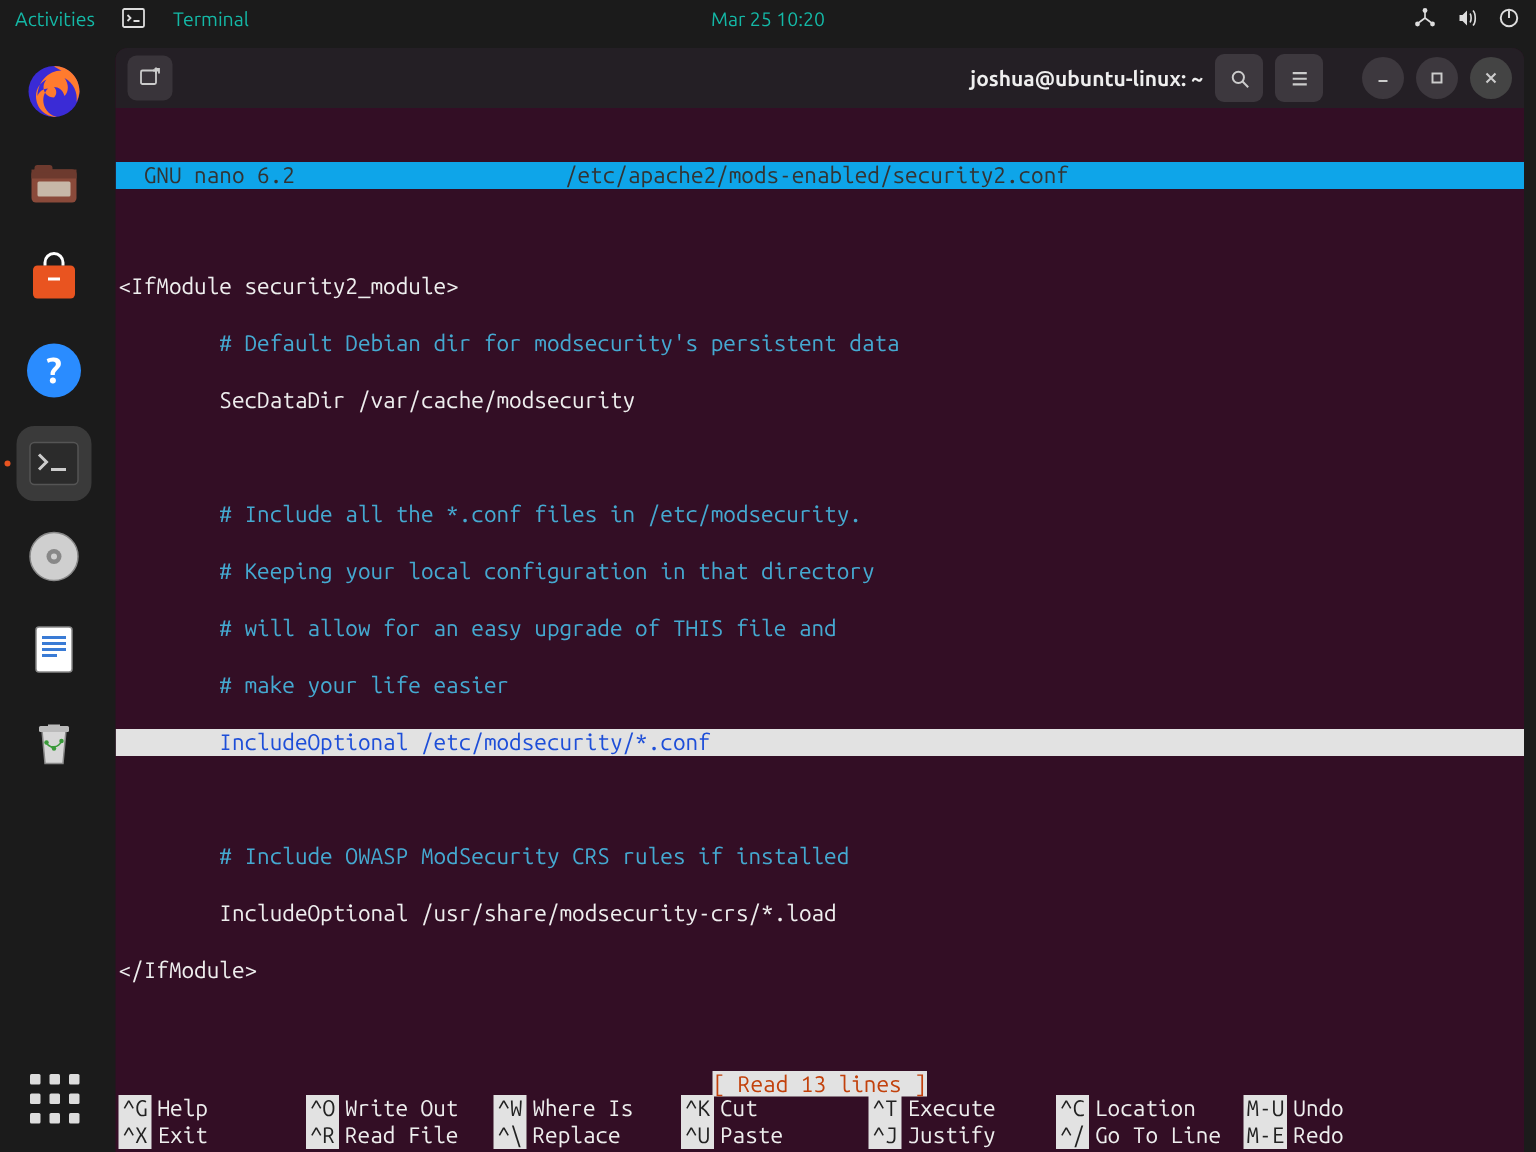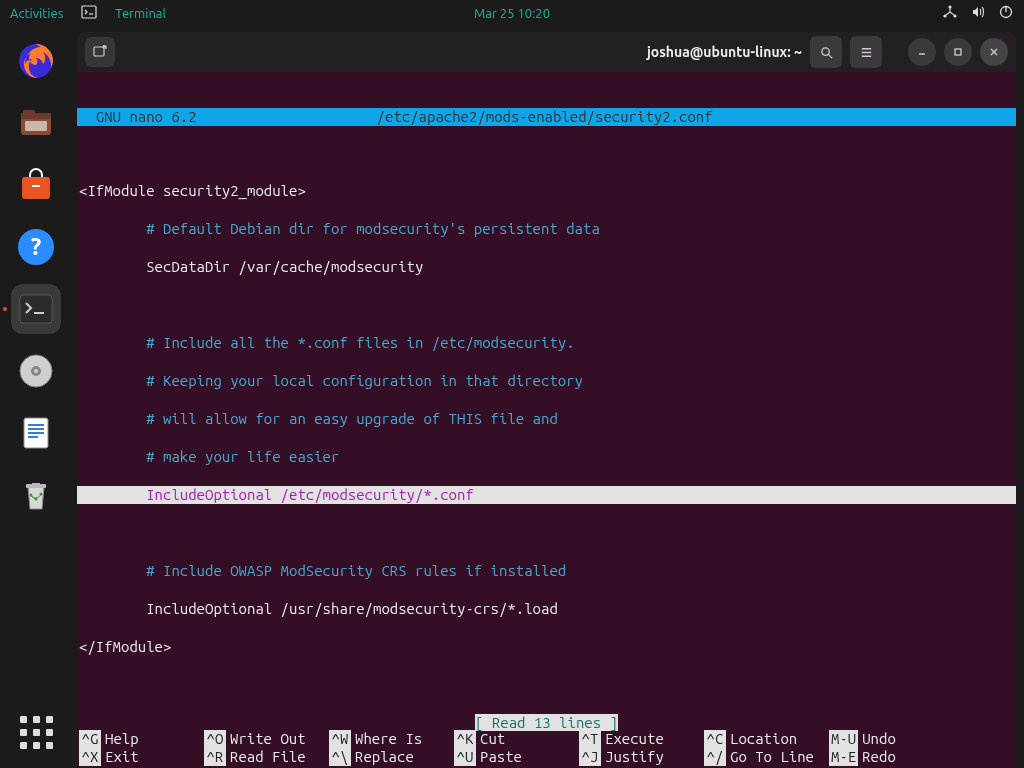--- a/index.html
+++ b/index.html
@@ -75,25 +75,25 @@
     font-size:15px; line-height:18px; white-space:pre;
     color:#eee; overflow:hidden; position:relative;
   }
   .term .nano-header {
     background:#0ea5e9; color:#333; padding:0 2px; display:flex;
   }
   .term .nano-header .file { margin-left:180px; }
   .term .content { padding:0; }
   .term .line { padding:0 2px; min-height:18px;margin-top:20px; }
   .term .comment { color:#45a9d1; }
-  .term .hl { background:#e2e2e2; color:#a21caf; display:block; }
+  .term .hl { background:#e2e2e2; color:#1d4ed8; display:block; }
   .term .status {
     position:absolute; bottom:36px; left:0; right:0; text-align:center;
   }
-  .term .status span { background:#e2e2e2; color:#0f766e; padding:0 0; }
+  .term .status span { background:#e2e2e2; color:#c2410c; padding:0 0; }
   .term .shortcuts {
     position:absolute; bottom:0; left:0; right:0;
     padding:0 2px 2px 2px;
   }
   .term .shortcuts .row { display:flex; }
   .term .shortcuts .cell { width:125px; display:flex; gap:4px; }
   .term .shortcuts .cell.narrow { width:80px; }
   .term .shortcuts .key { background:#e2e2e2; color:#222; padding:0 2px; min-width:22px; text-align:center; }
 </style>
 </head>

